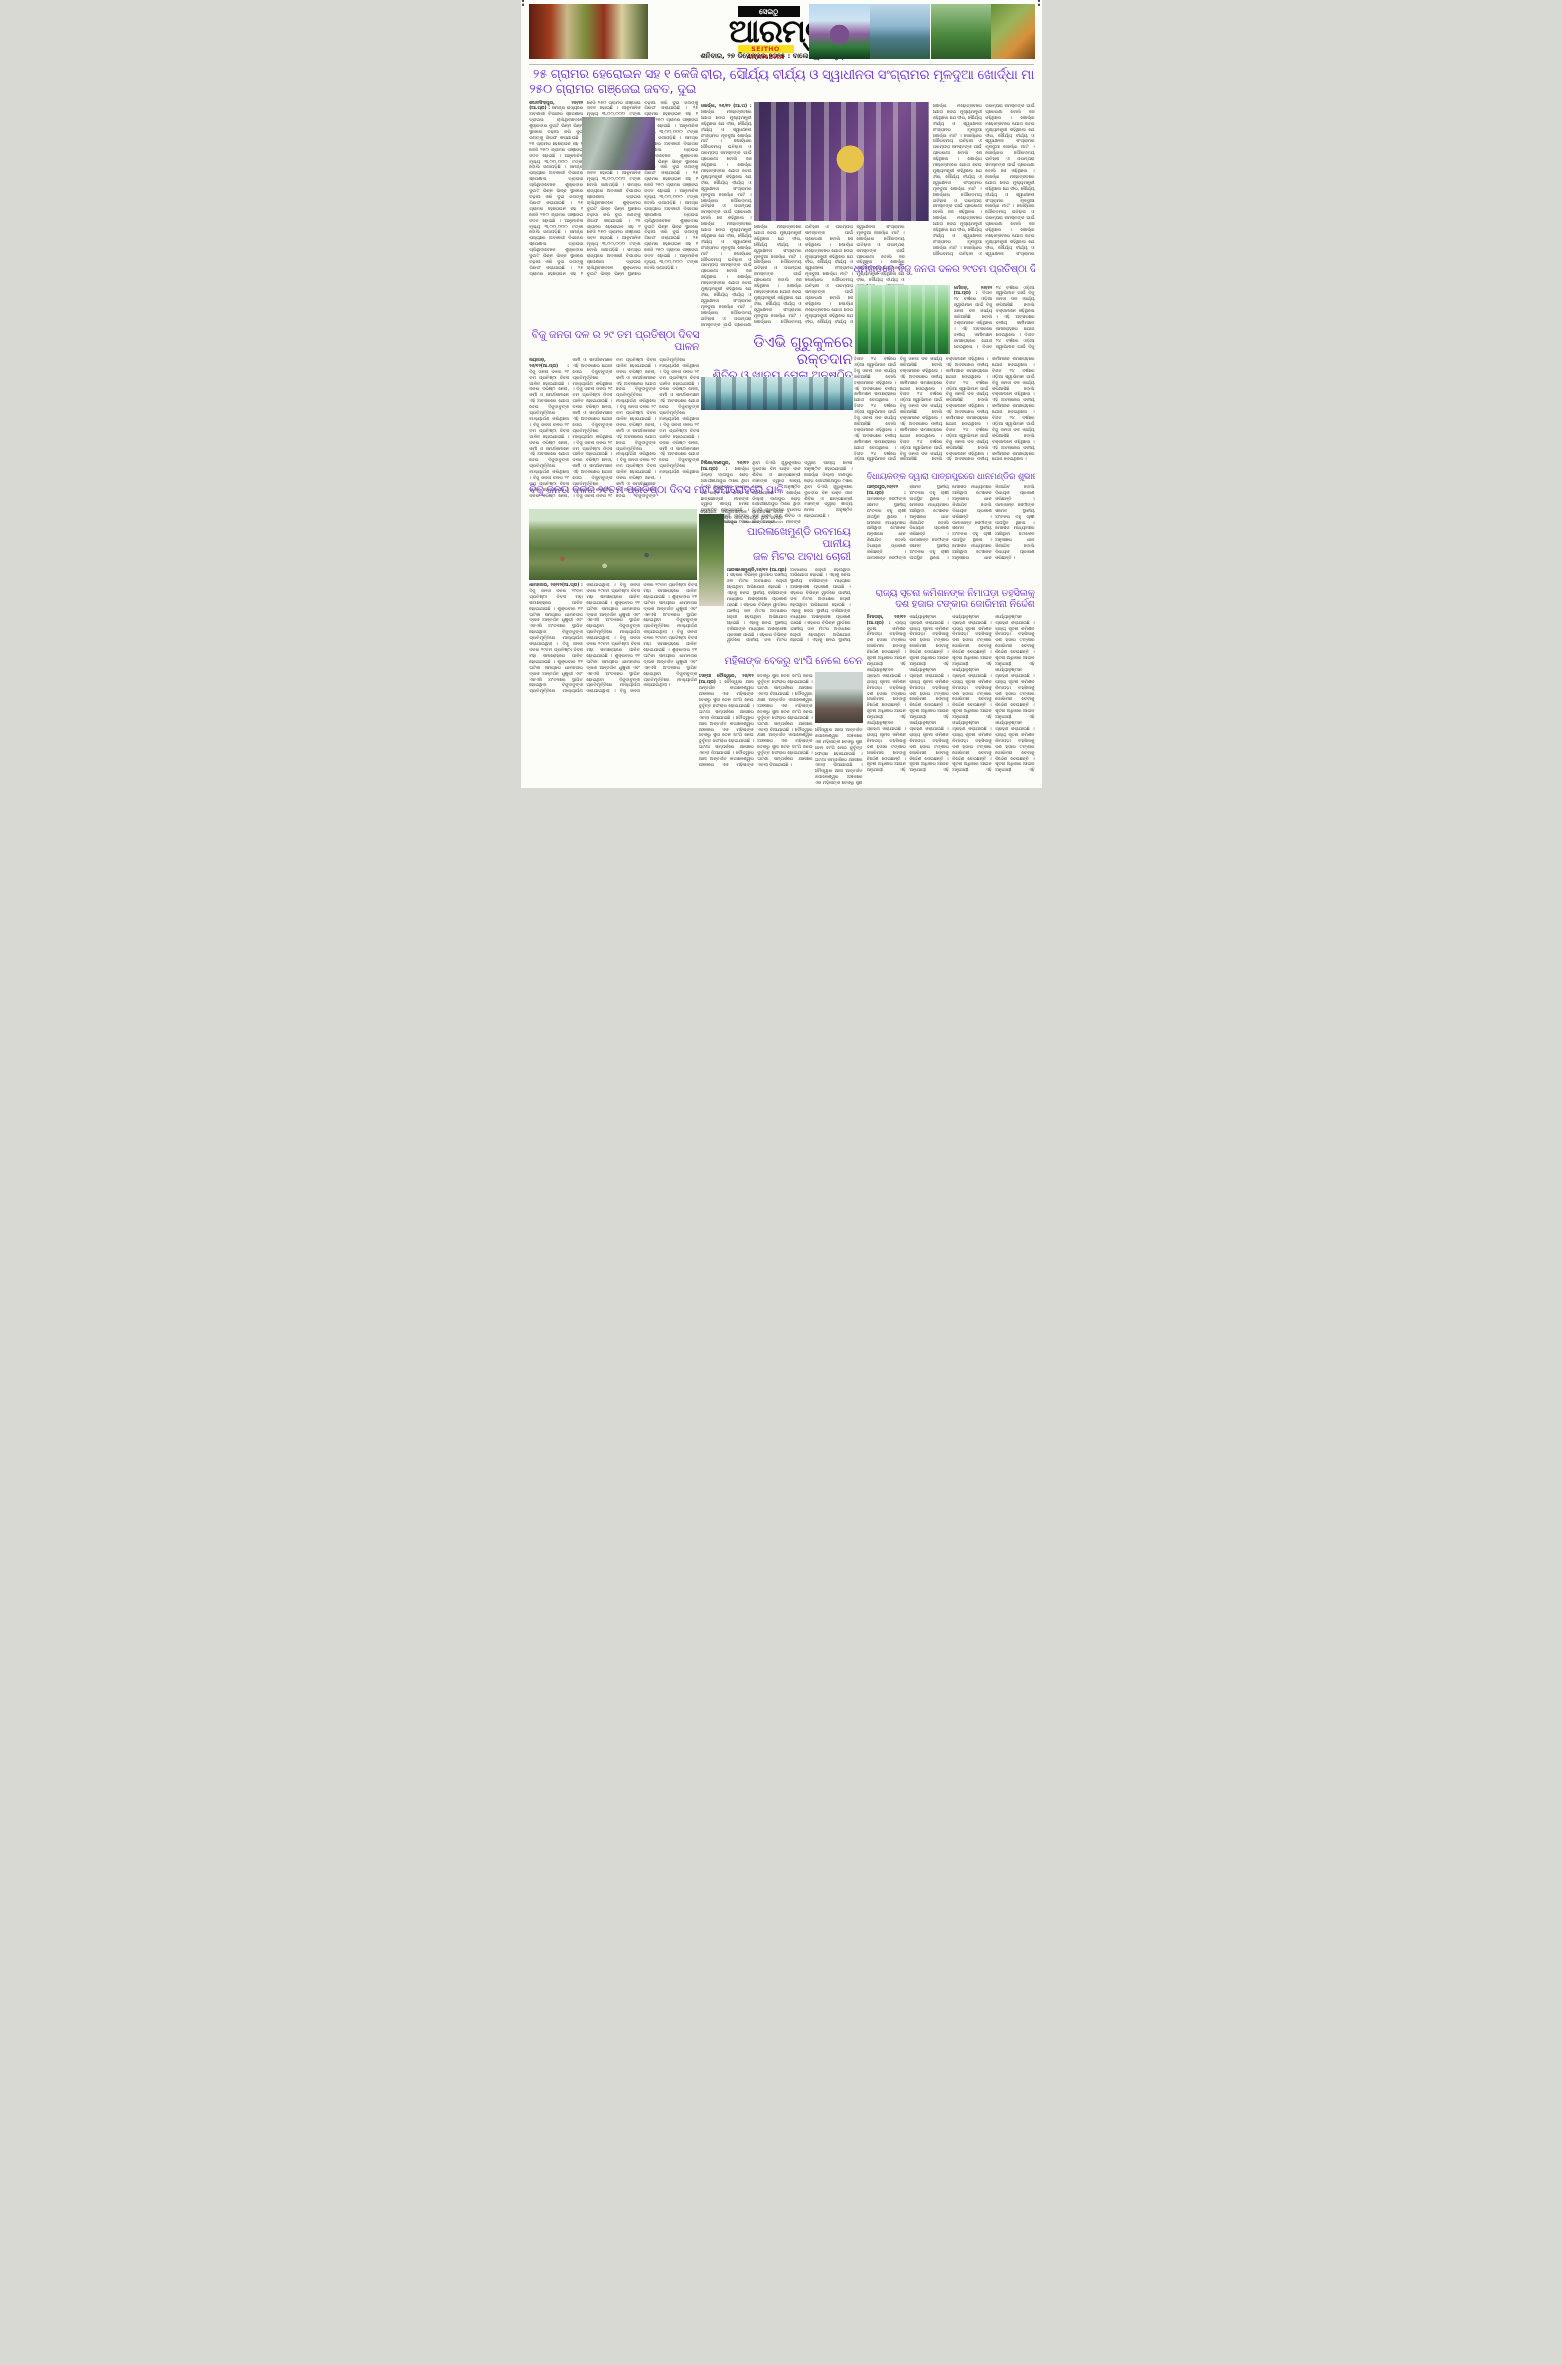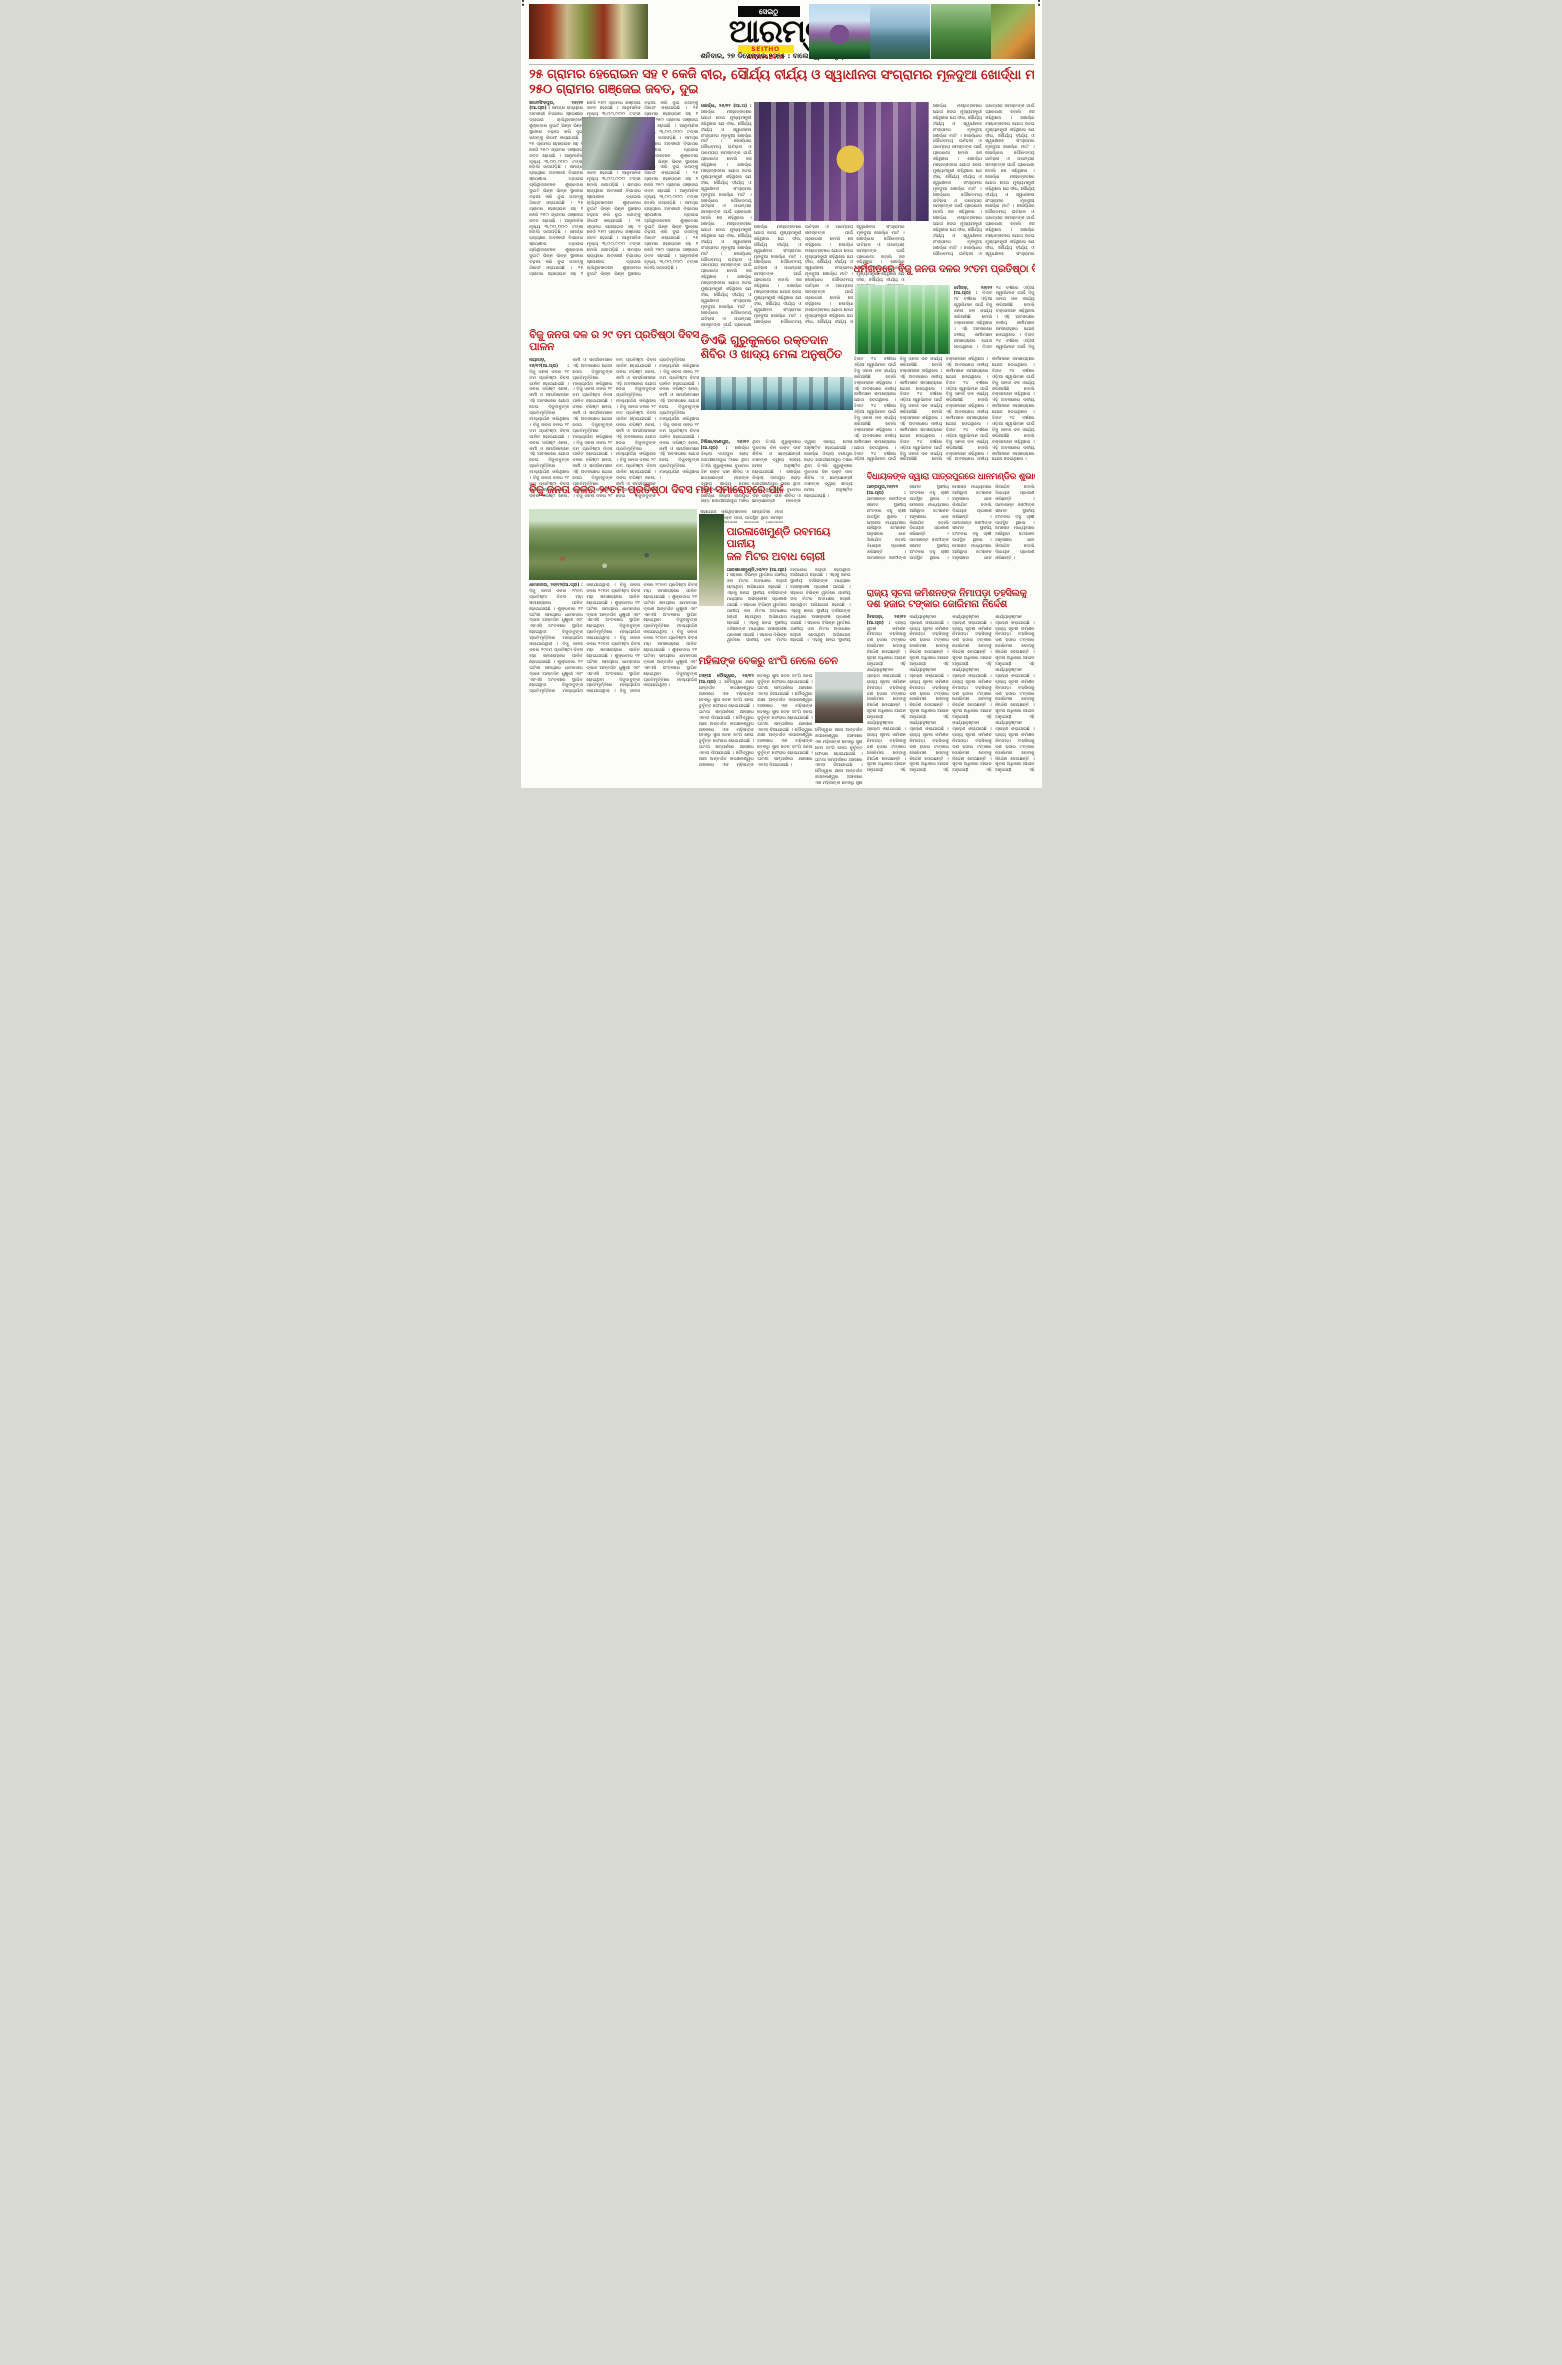--- a/index.html
+++ b/index.html
@@ -1,19 +1,19 @@
 <!DOCTYPE html>
 <html style="font-size:8.2px"><head>
 <meta charset="utf-8">
 <style>
   html,body{margin:0;padding:0;background:#d9d9d4;}
   .page{position:relative;width:521px;height:788px;margin:0 auto;background:#fcfcf9;
         font-family:"DejaVu Sans",sans-serif;color:#111;overflow:hidden;}
   
-  .hl{font-weight:bold;color:#b91c1c;text-align:left;line-height:1.15;
+  .hl{font-weight:normal;color:#6d28d9;text-align:right;line-height:1.15;
       font-family:"DejaVu Sans",sans-serif;letter-spacing:-0.3px;white-space:nowrap;overflow:hidden;}
   .bt{font-size:4.6px;line-height:5.9px;text-align:justify;color:#161616;overflow:hidden;}
   .cols{column-gap:3.6px;}
   .dl{font-weight:bold;}
   .abs{position:absolute;}
   
   .topperbar{background:#0c0c0c;color:#fff;text-align:center;font-weight:bold;}
   .logo{font-weight:bold;color:#0b0b0b;text-align:center;letter-spacing:-1px;line-height:1;}
   .badge{background:#ffe11a;color:#d92c1e;font-weight:bold;text-align:center;
          font-size:6.1px;letter-spacing:0.5px;line-height:8.2px;}
@@ -122,21 +122,21 @@
     <div class="bt cols abs" style="left:100px;top:21.5px;width:81px;height:69px;column-count:2">
       <b class="dl">ଧର୍ମଗଡ଼, ୨୬/୧୨ (ଆ.ପ୍ର) :</b>
       <span>ବିଗତ ୨୪ ବର୍ଷରେ ଓଡ଼ିଆ ସ୍ୱାଭିମାନ ପାଇଁ ବିଜୁ ଜନତା ଦଳ କାର୍ଯ୍ୟ କରିଆସିଛି ବୋଲି ବକ୍ତାମାନେ କହିଥିଲେ । ଏହି ଅବସରରେ ଦଳୀୟ କର୍ମୀମାନେ ସମାରୋହରେ ଯୋଗ ଦେଇଥିଲେ । ବିଗତ ୨୪ ବର୍ଷରେ ଓଡ଼ିଆ ସ୍ୱାଭିମାନ ପାଇଁ ବିଜୁ ଜନତା ଦଳ କାର୍ଯ୍ୟ କରିଆସିଛି ବୋଲି ବକ୍ତାମାନେ କହିଥିଲେ । ଏହି ଅବସରରେ ଦଳୀୟ କର୍ମୀମାନେ ସମାରୋହରେ ଯୋଗ ଦେଇଥିଲେ । ବିଗତ ୨୪ ବର୍ଷରେ ଓଡ଼ିଆ ସ୍ୱାଭିମାନ ପାଇଁ ବିଜୁ ଜନତା ଦଳ କାର୍ଯ୍ୟ କରିଆସିଛି ବୋଲି ବକ୍ତାମାନେ କହିଥିଲେ । ଏହି ଅବସରରେ ଦଳୀୟ କର୍ମୀମାନେ ସମାରୋହରେ ଯୋଗ ଦେଇଥିଲେ ।</span>
     </div>
     <div class="bt cols abs" style="left:0;top:93px;width:181px;height:112px;column-count:4">
       <span>ବିଗତ ୨୪ ବର୍ଷରେ ଓଡ଼ିଆ ସ୍ୱାଭିମାନ ପାଇଁ ବିଜୁ ଜନତା ଦଳ କାର୍ଯ୍ୟ କରିଆସିଛି ବୋଲି ବକ୍ତାମାନେ କହିଥିଲେ । ଏହି ଅବସରରେ ଦଳୀୟ କର୍ମୀମାନେ ସମାରୋହରେ ଯୋଗ ଦେଇଥିଲେ । ବିଗତ ୨୪ ବର୍ଷରେ ଓଡ଼ିଆ ସ୍ୱାଭିମାନ ପାଇଁ ବିଜୁ ଜନତା ଦଳ କାର୍ଯ୍ୟ କରିଆସିଛି ବୋଲି ବକ୍ତାମାନେ କହିଥିଲେ । ଏହି ଅବସରରେ ଦଳୀୟ କର୍ମୀମାନେ ସମାରୋହରେ ଯୋଗ ଦେଇଥିଲେ । ବିଗତ ୨୪ ବର୍ଷରେ ଓଡ଼ିଆ ସ୍ୱାଭିମାନ ପାଇଁ ବିଜୁ ଜନତା ଦଳ କାର୍ଯ୍ୟ କରିଆସିଛି ବୋଲି ବକ୍ତାମାନେ କହିଥିଲେ । ଏହି ଅବସରରେ ଦଳୀୟ କର୍ମୀମାନେ ସମାରୋହରେ ଯୋଗ ଦେଇଥିଲେ । ବିଗତ ୨୪ ବର୍ଷରେ ଓଡ଼ିଆ ସ୍ୱାଭିମାନ ପାଇଁ ବିଜୁ ଜନତା ଦଳ କାର୍ଯ୍ୟ କରିଆସିଛି ବୋଲି ବକ୍ତାମାନେ କହିଥିଲେ । ଏହି ଅବସରରେ ଦଳୀୟ କର୍ମୀମାନେ ସମାରୋହରେ ଯୋଗ ଦେଇଥିଲେ । ବିଗତ ୨୪ ବର୍ଷରେ ଓଡ଼ିଆ ସ୍ୱାଭିମାନ ପାଇଁ ବିଜୁ ଜନତା ଦଳ କାର୍ଯ୍ୟ କରିଆସିଛି ବୋଲି ବକ୍ତାମାନେ କହିଥିଲେ । ଏହି ଅବସରରେ ଦଳୀୟ କର୍ମୀମାନେ ସମାରୋହରେ ଯୋଗ ଦେଇଥିଲେ । ବିଗତ ୨୪ ବର୍ଷରେ ଓଡ଼ିଆ ସ୍ୱାଭିମାନ ପାଇଁ ବିଜୁ ଜନତା ଦଳ କାର୍ଯ୍ୟ କରିଆସିଛି ବୋଲି ବକ୍ତାମାନେ କହିଥିଲେ । ଏହି ଅବସରରେ ଦଳୀୟ କର୍ମୀମାନେ ସମାରୋହରେ ଯୋଗ ଦେଇଥିଲେ । ବିଗତ ୨୪ ବର୍ଷରେ ଓଡ଼ିଆ ସ୍ୱାଭିମାନ ପାଇଁ ବିଜୁ ଜନତା ଦଳ କାର୍ଯ୍ୟ କରିଆସିଛି ବୋଲି ବକ୍ତାମାନେ କହିଥିଲେ । ଏହି ଅବସରରେ ଦଳୀୟ କର୍ମୀମାନେ ସମାରୋହରେ ଯୋଗ ଦେଇଥିଲେ । ବିଗତ ୨୪ ବର୍ଷରେ ଓଡ଼ିଆ ସ୍ୱାଭିମାନ ପାଇଁ ବିଜୁ ଜନତା ଦଳ କାର୍ଯ୍ୟ କରିଆସିଛି ବୋଲି ବକ୍ତାମାନେ କହିଥିଲେ । ଏହି ଅବସରରେ ଦଳୀୟ କର୍ମୀମାନେ ସମାରୋହରେ ଯୋଗ ଦେଇଥିଲେ । ବିଗତ ୨୪ ବର୍ଷରେ ଓଡ଼ିଆ ସ୍ୱାଭିମାନ ପାଇଁ ବିଜୁ ଜନତା ଦଳ କାର୍ଯ୍ୟ କରିଆସିଛି ବୋଲି ବକ୍ତାମାନେ କହିଥିଲେ । ଏହି ଅବସରରେ ଦଳୀୟ କର୍ମୀମାନେ ସମାରୋହରେ ଯୋଗ ଦେଇଥିଲେ ।</span>
     </div>
   </div>
 
   <div class="abs" style="left:180px;top:334px;width:152px;height:190px">
-    <div class="hl" style="font-size:12px;white-space:normal">ଡିଏଭି ଗୁରୁକୁଳରେ ରକ୍ତଦାନ</div>
+    <div class="hl" style="font-size:15px;white-space:normal">ଡିଏଭି ଗୁରୁକୁଳରେ ରକ୍ତଦାନ</div>
     <div class="hl" style="font-size:11.8px;white-space:normal">ଶିବିର ଓ ଖାଦ୍ୟ ମେଳା ଅନୁଷ୍ଠିତ</div>
     <div class="ph ph-blood" style="left:0;top:43px;width:152px;height:33px"></div>
     <div class="bt cols" style="column-count:3;height:102px;margin-top:78px">
       <b class="dl">ଚିଲିକା/ବାଣପୁର, ୨୬/୧୨ (ଆ.ପ୍ର) :</b>
       <span>ଖୋର୍ଦ୍ଧା ଜିଲ୍ଲା ବାଣପୁର ରୋଡ଼ ଗୋପୀନାଥପୁର ଠାରେ ଥିବା ଡିଏଭି ଗୁରୁକୁଳରେ ବୁଧବାର ଦିନ ରକ୍ତ ଦାନ ଶିବିର ଓ ଛାତ୍ରଛାତ୍ରୀ ମାନଙ୍କ ଦ୍ୱାରା ଖାଦ୍ୟ ମେଳା ଅନୁଷ୍ଠିତ ହୋଇଯାଇଛି । ଖୋର୍ଦ୍ଧା ଜିଲ୍ଲା ବାଣପୁର ରୋଡ଼ ଗୋପୀନାଥପୁର ଠାରେ ଥିବା ଡିଏଭି ଗୁରୁକୁଳରେ ବୁଧବାର ଦିନ ରକ୍ତ ଦାନ ଶିବିର ଓ ଛାତ୍ରଛାତ୍ରୀ ମାନଙ୍କ ଦ୍ୱାରା ଖାଦ୍ୟ ମେଳା ଅନୁଷ୍ଠିତ ହୋଇଯାଇଛି । ଖୋର୍ଦ୍ଧା ଜିଲ୍ଲା ବାଣପୁର ରୋଡ଼ ଗୋପୀନାଥପୁର ଠାରେ ଥିବା ଡିଏଭି ଗୁରୁକୁଳରେ ବୁଧବାର ଦିନ ରକ୍ତ ଦାନ ଶିବିର ଓ ଛାତ୍ରଛାତ୍ରୀ ମାନଙ୍କ ଦ୍ୱାରା ଖାଦ୍ୟ ମେଳା ଅନୁଷ୍ଠିତ ହୋଇଯାଇଛି । ଖୋର୍ଦ୍ଧା ଜିଲ୍ଲା ବାଣପୁର ରୋଡ଼ ଗୋପୀନାଥପୁର ଠାରେ ଥିବା ଡିଏଭି ଗୁରୁକୁଳରେ ବୁଧବାର ଦିନ ରକ୍ତ ଦାନ ଶିବିର ଓ ଛାତ୍ରଛାତ୍ରୀ ମାନଙ୍କ ଦ୍ୱାରା ଖାଦ୍ୟ ମେଳା ଅନୁଷ୍ଠିତ ହୋଇଯାଇଛି ।</span>
     </div>
   </div>
 
   <div class="abs" style="left:8.7px;top:484px;width:254px;height:302px">
     <div class="hl" style="font-size:10.8px">ବିଜୁ ଜନତା ଦଳର ୨୯ତମ ପ୍ରତିଷ୍ଠା ଦିବସ ମହା ସମାରୋହରେ ପାଳିତ</div>

